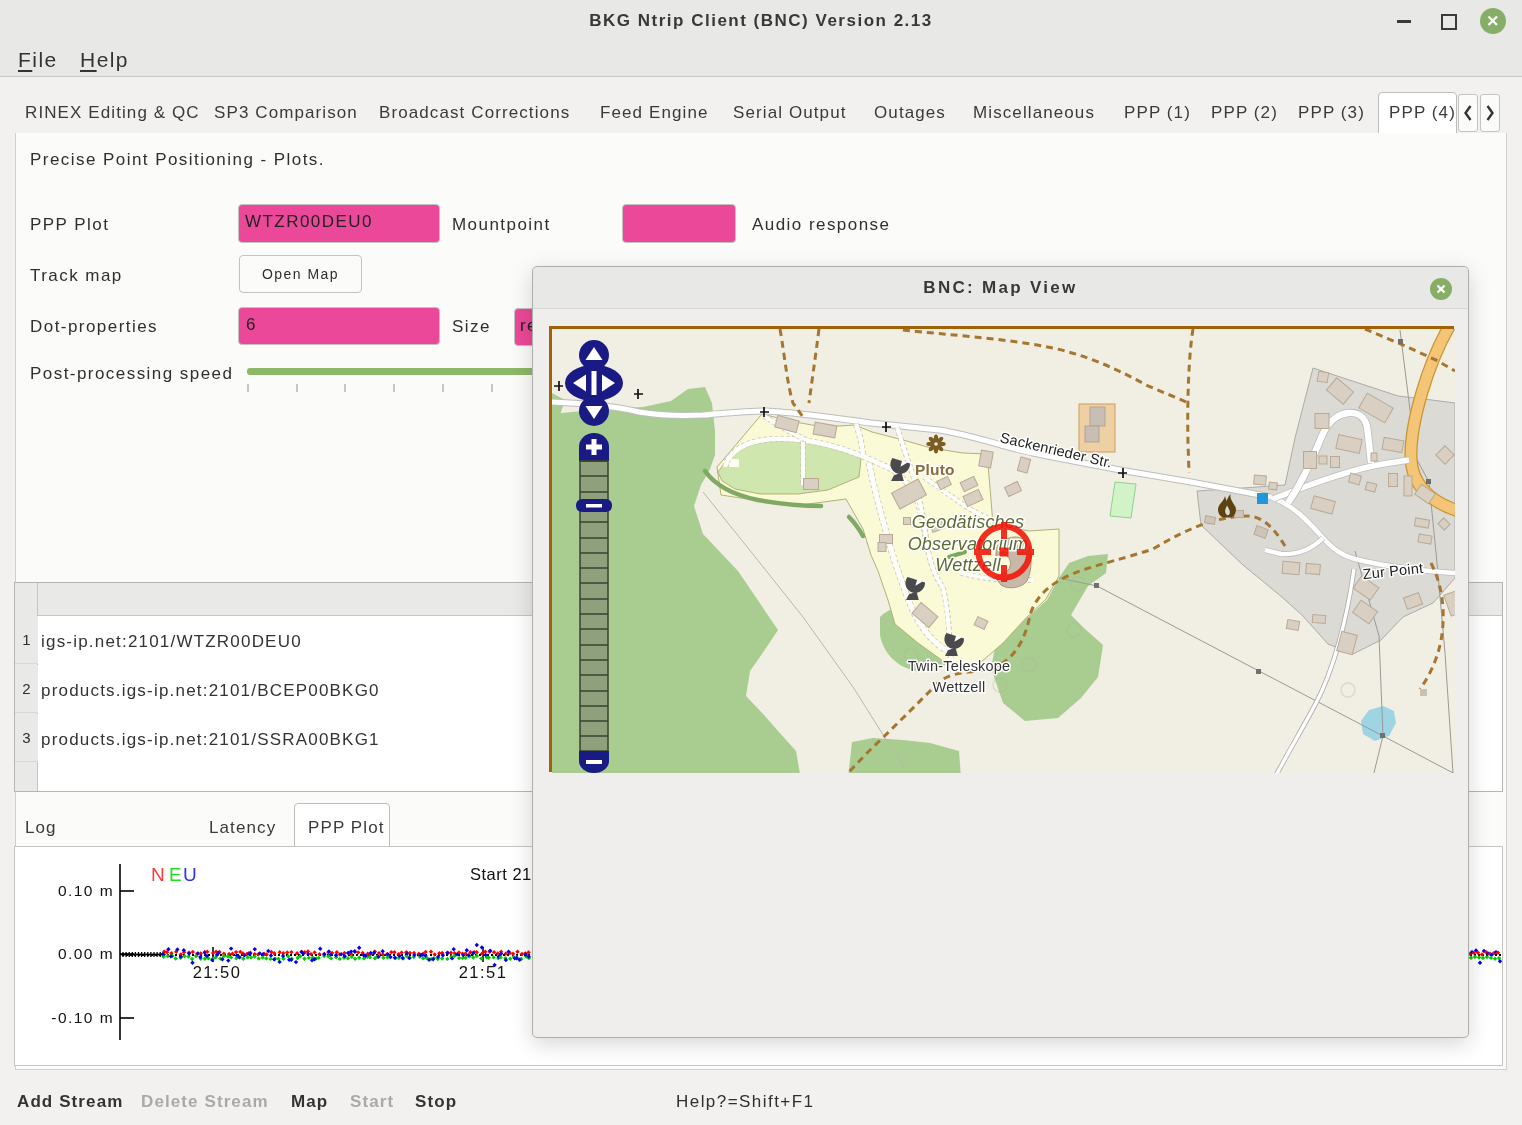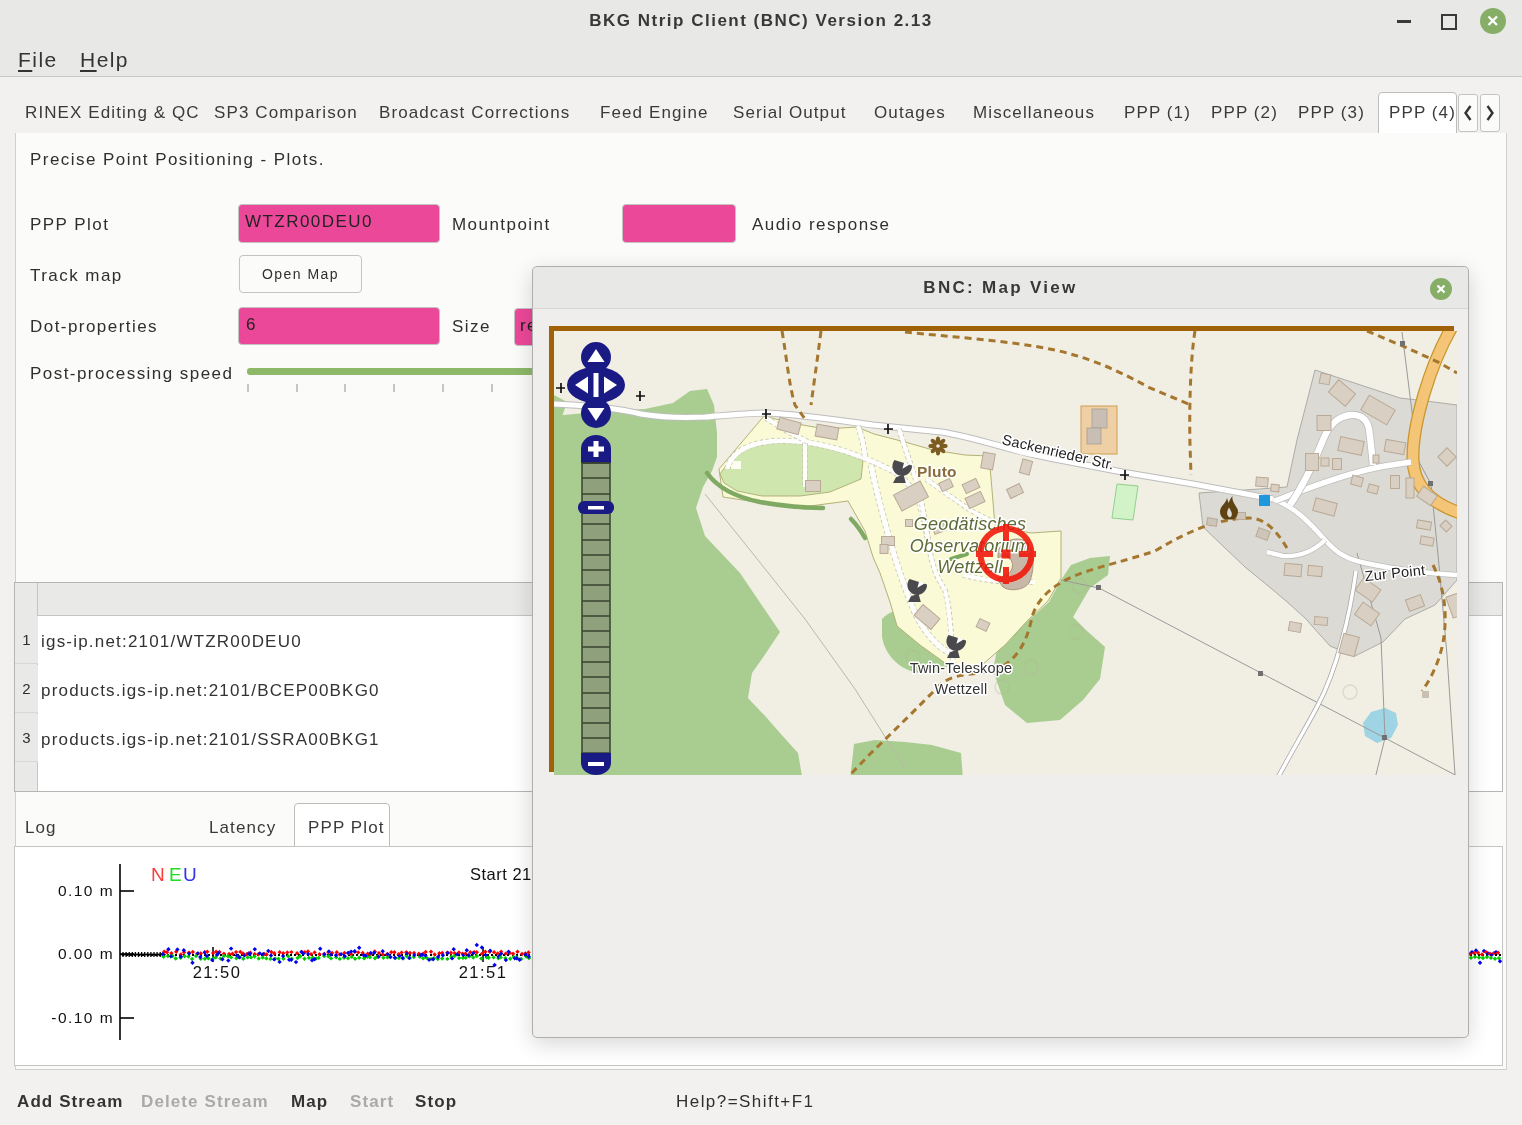--- a/index.html
+++ b/index.html
@@ -550,21 +550,21 @@
 <div class="abs lbl" style="left:415px; top:1092px; font-weight:bold; letter-spacing:1.1px; color:#333;">Stop</div>
 <div class="abs lbl" style="left:676px; top:1092px;">Help?=Shift+F1</div>
 
 <div class="abs dialog">
   <div class="abs dlghdr"></div>
   <div class="abs" style="left:0; top:11px; width:100%; text-align:center; font-weight:bold; font-size:17px; letter-spacing:2.3px; color:#383838;">BNC: Map View</div>
   <div class="greenbtn" style="left:897px; top:11px; width:22px; height:22px;"></div>
   <svg style="position:absolute; left:900px; top:14px;" width="16" height="16">
       <path d="M4.5 4.5 L11.5 11.5 M11.5 4.5 L4.5 11.5" stroke="#fff" stroke-width="2.2"></path>
     </svg>
-  <div class="abs" style="left:16px; top:59px; width:905px; height:446px; border:5px solid #a16207;">
+  <div class="abs" style="left:16px; top:59px; width:905px; height:446px; border:3px solid #a16207;">
 <svg width="903" height="444" viewBox="0 0 903 444" xmlns="http://www.w3.org/2000/svg" style="display:block; letter-spacing:0.2px">
 <rect width="903" height="444" fill="#f1eee4"></rect>
 <path d="M0,85 L51,80 L91,78 L119,72 L136,60 L153,58 L160,74 L163,102 L163,126 L158,140 L149,156 L142,177 L151,205 L186,242 L226,301 L210,325 L198,342 L194,367 L212,386 L226,402 L244,422 L248,445 L0,445 Z" fill="#a9cd90"></path>
 <path d="M0,64 L13,71 L8,86 L0,90 Z" fill="#a9cd90"></path>
 <path d="M296,449 L300,413 L321,409 L351,411 L378,414 L407,422 L409,449 Z" fill="#a9cd90"></path>
 <path d="M328,288 C 336,279 356,274 376,278 C 396,282 403,299 401,319 C 399,336 386,344 366,342 C 346,340 331,324 328,306 Z" fill="#a9cd90"></path>
 <path d="M507,249 L517,234 L536,227 L556,225 L554,244 L536,257 L519,286 L533,300 L551,316 L546,348 L529,369 L506,389 L473,392 L451,374 L439,339 L443,319 L457,304 L476,288 L495,271 Z" fill="#a9cd90"></path>
 <path d="M165,138 L210,85 L238,92 L271,98 L303,96 L320,103 L351,111 L379,119 L411,124 L435,125 L437,147 L441,195 L477,202 L507,200 L507,247 L494,270 L474,289 L451,314 L421,340 L391,332 L366,314 L343,295 L336,271 L326,242 L319,226 L311,200 L294,170 L241,177 L169,166 Z" fill="#fafad6" stroke="#b2b275" stroke-width="1"></path>
 <path d="M166,143 L180,124 L204,112 L241,110 L273,115 L301,122 L309,130 L307,148 L276,161 L246,165 L208,165 L183,160 L170,152 Z" fill="#cfe7ae" stroke="#a3a36a" stroke-width="0.8"></path>
 <rect x="177" y="130" width="10" height="8" fill="#fdfdf1"></rect>

